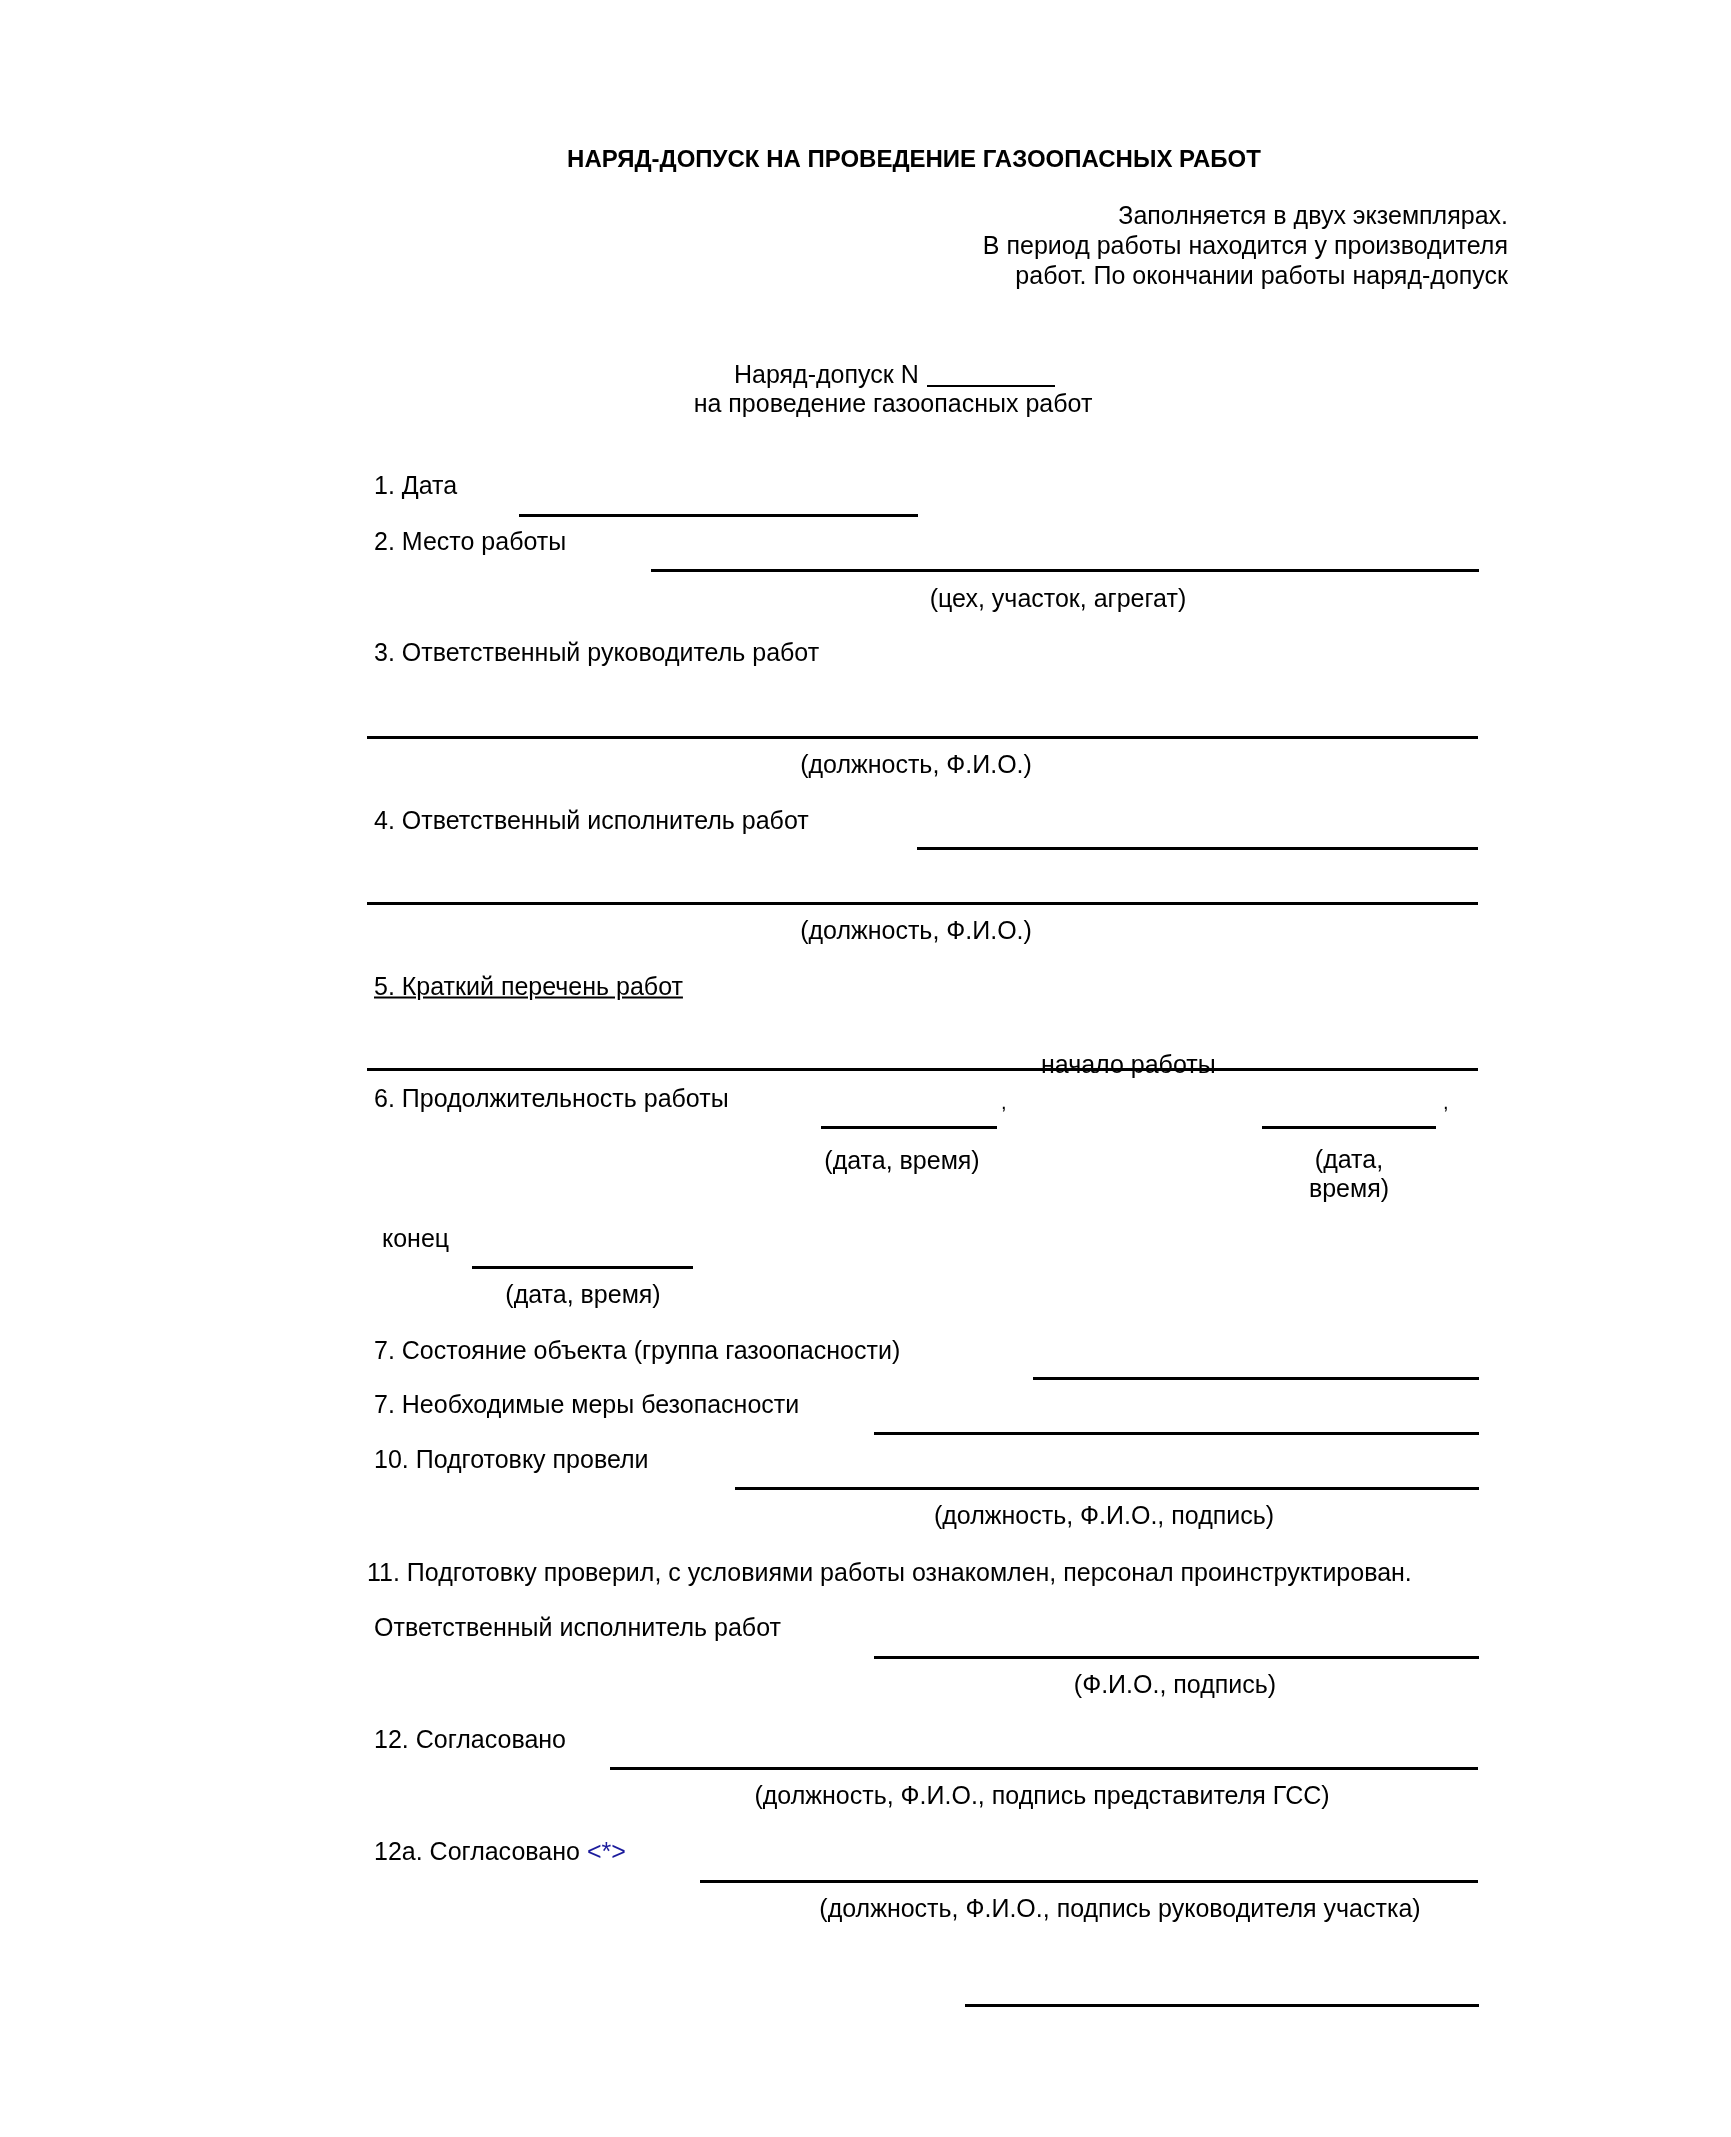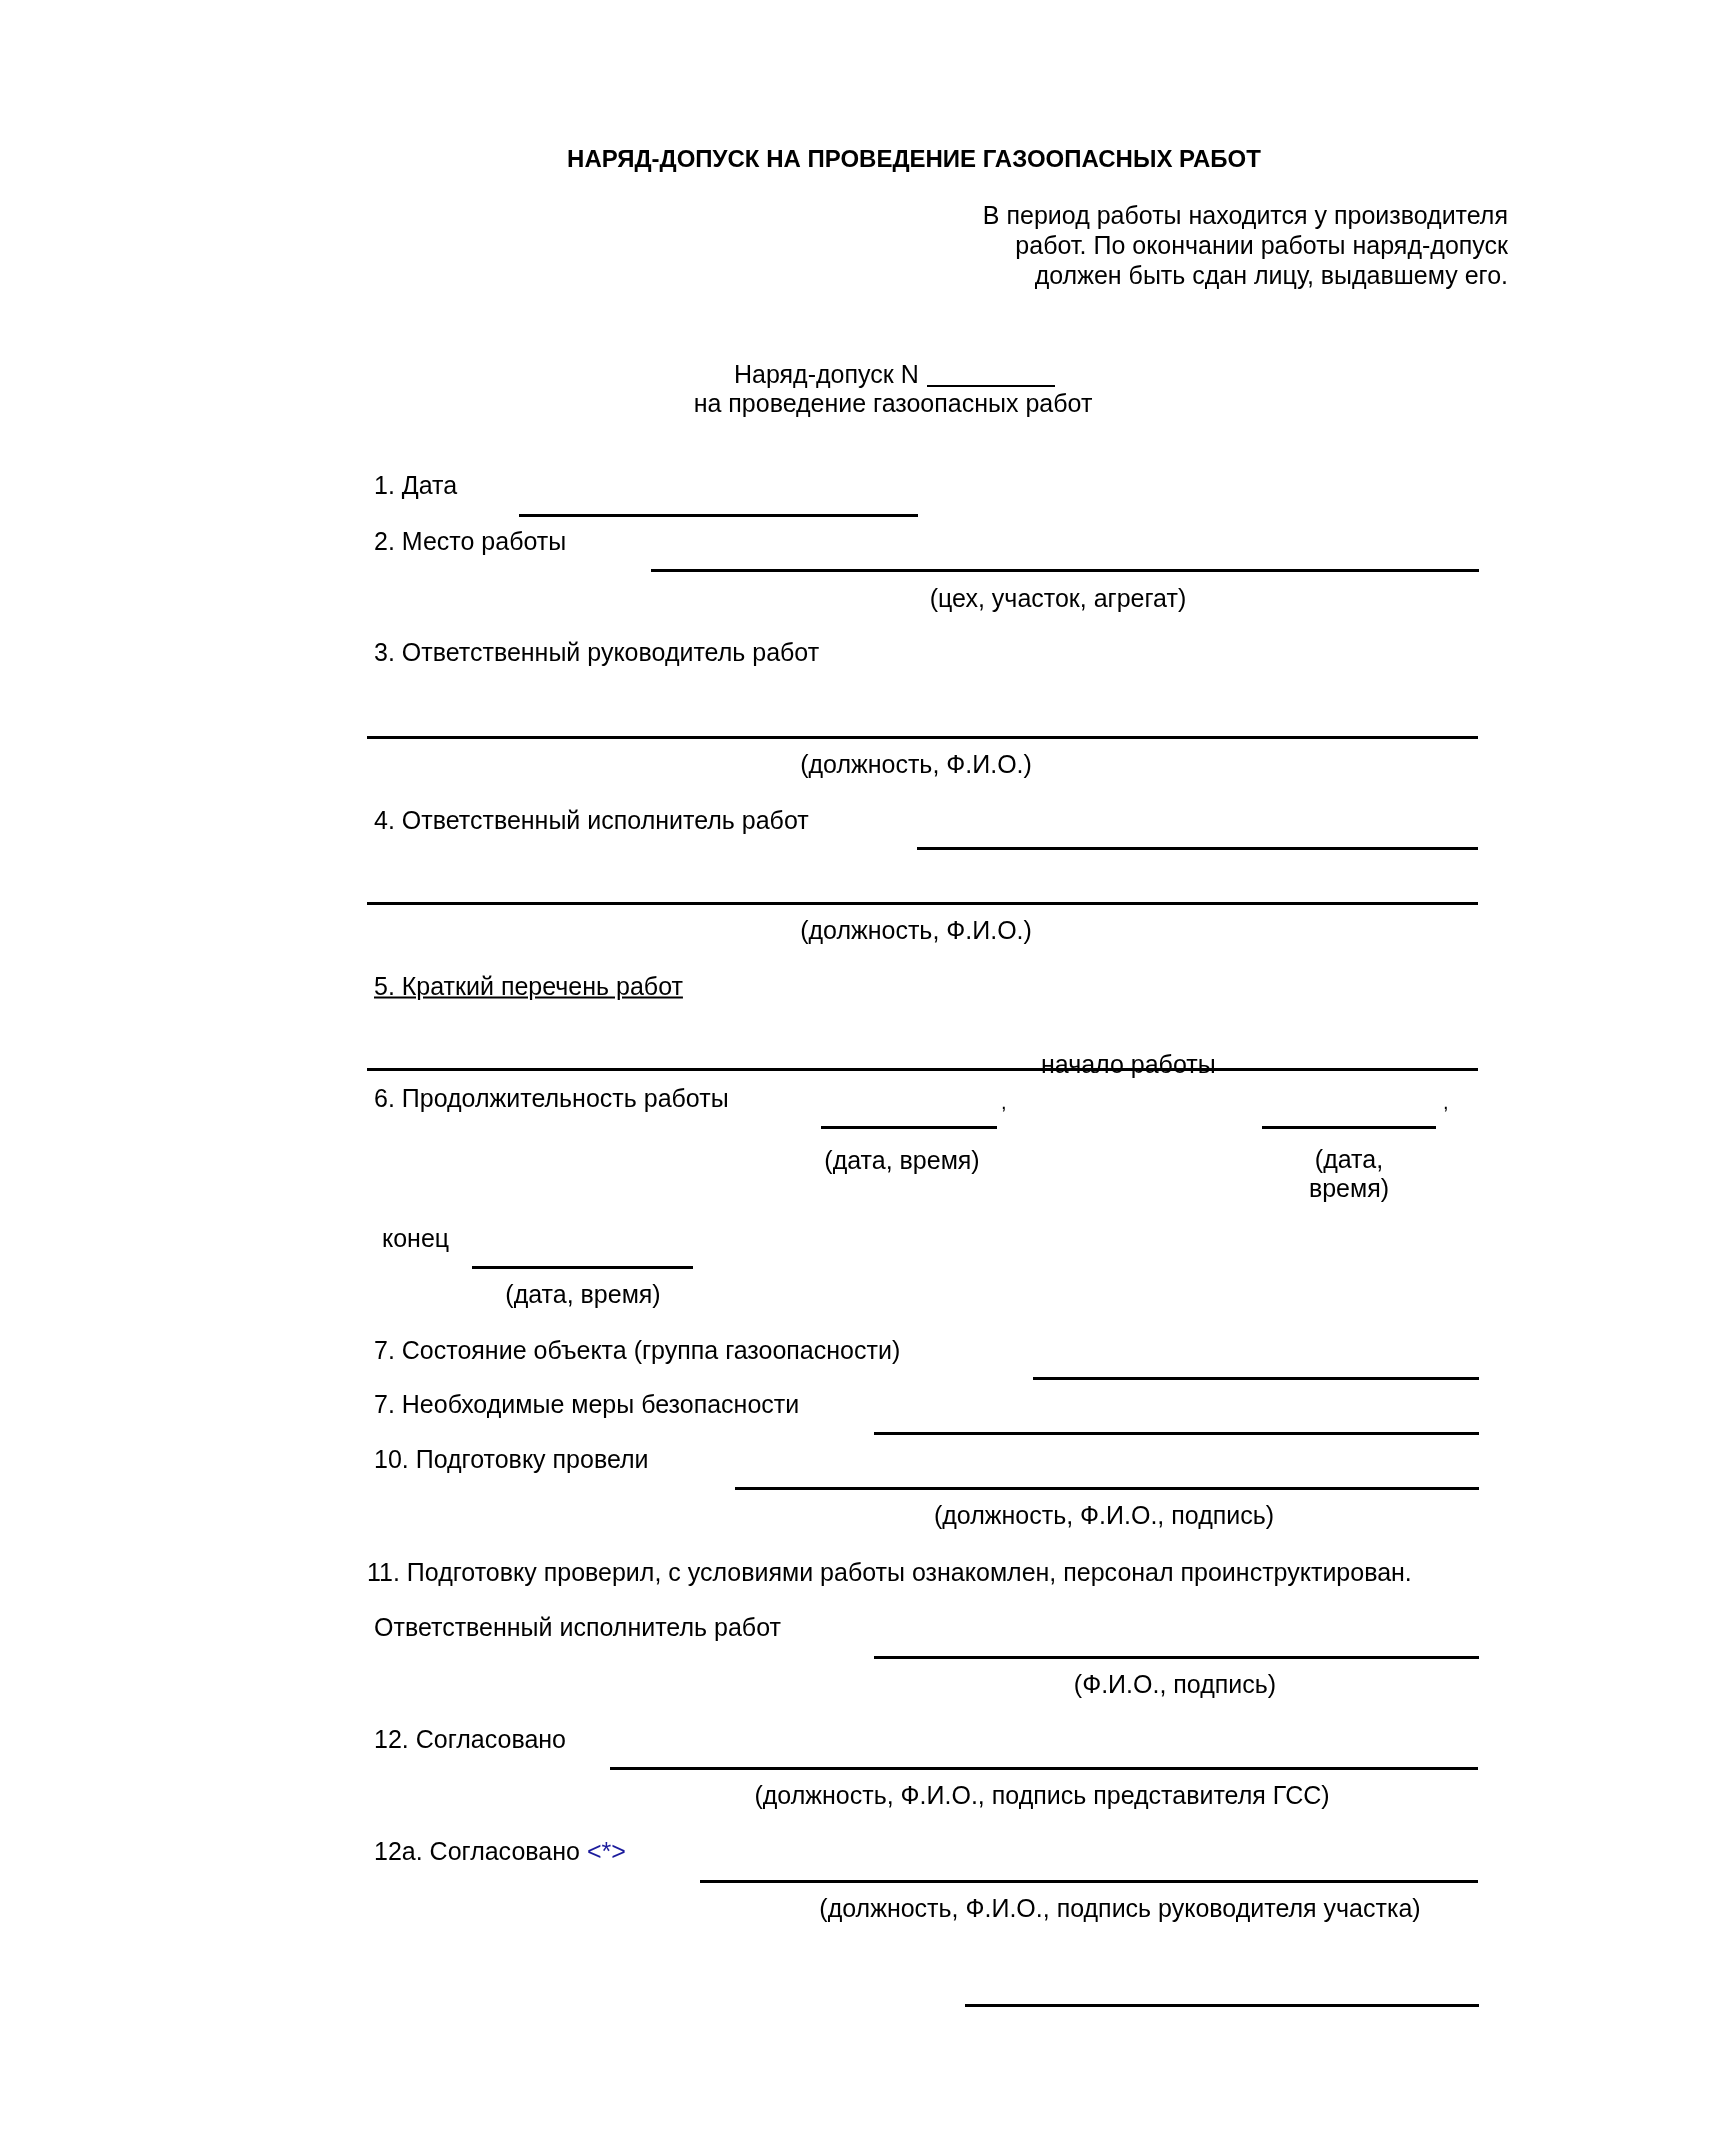--- a/index.html
+++ b/index.html
@@ -13,23 +13,23 @@
   .note { position: absolute; right: 224px; top: 200px; text-align: right; font-size: 25px; line-height: 30px; }
   .note div { white-space: nowrap; }
   .hint2 { position: absolute; text-align: center; font-size: 25px; line-height: 29px; transform: translateX(-50%); }
 </style>
 </head>
 <body>
 
 <div class="t c title" style="left:914px; top:158px;">НАРЯД-ДОПУСК НА ПРОВЕДЕНИЕ ГАЗООПАСНЫХ РАБОТ</div>
 
 <div class="note">
+  <div>Заполняется в двух экземплярах.</div>
   <div>В период работы находится у производителя</div>
   <div>работ. По окончании работы наряд-допуск</div>
-  <div>должен быть сдан лицу, выдавшему его.</div>
 </div>
 
 <div class="t" style="left:734px; top:374px;">Наряд-допуск N</div>
 <div class="fill" style="left:927px; top:385px; width:128px; height:1.8px;"></div>
 <div class="t c" style="left:893px; top:403px;">на проведение газоопасных работ</div>
 
 <div class="t" style="left:374px; top:485px;">1. Дата</div>
 <div class="fill" style="left:519px; top:514px; width:399px;"></div>
 
 <div class="t" style="left:374px; top:541px;">2. Место работы</div>

